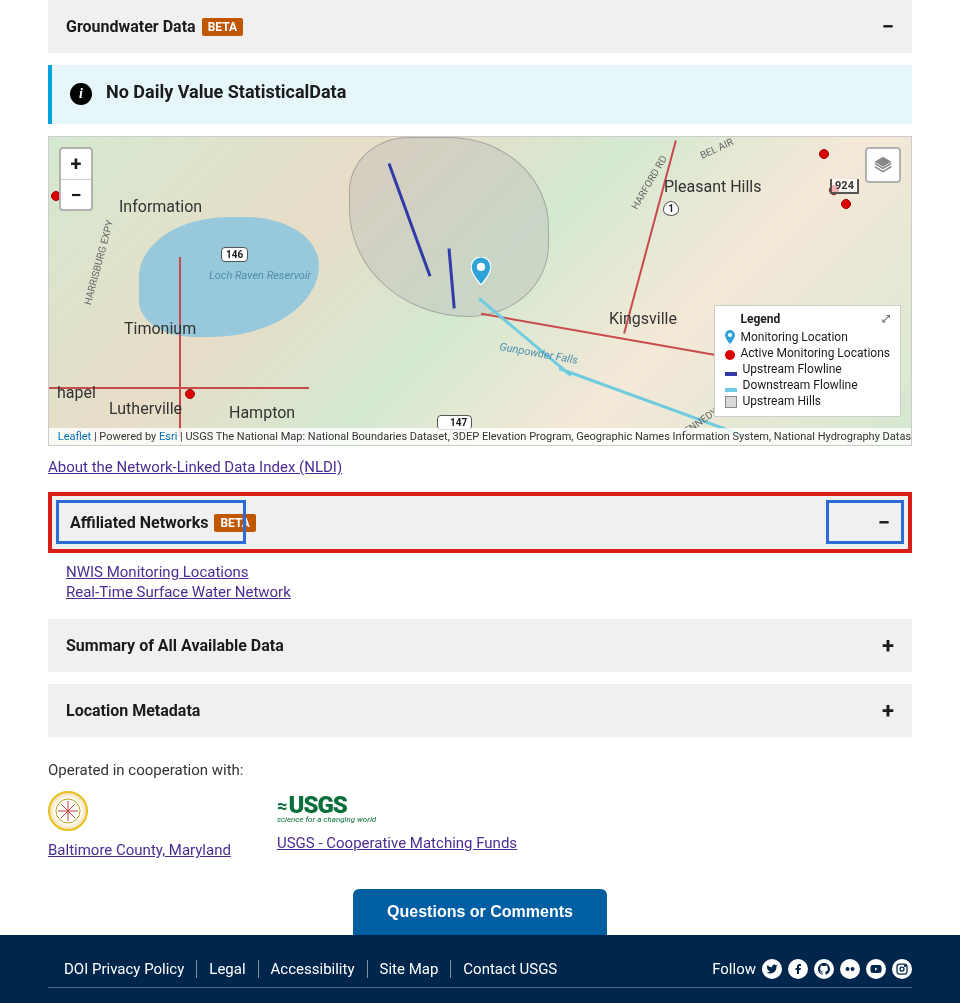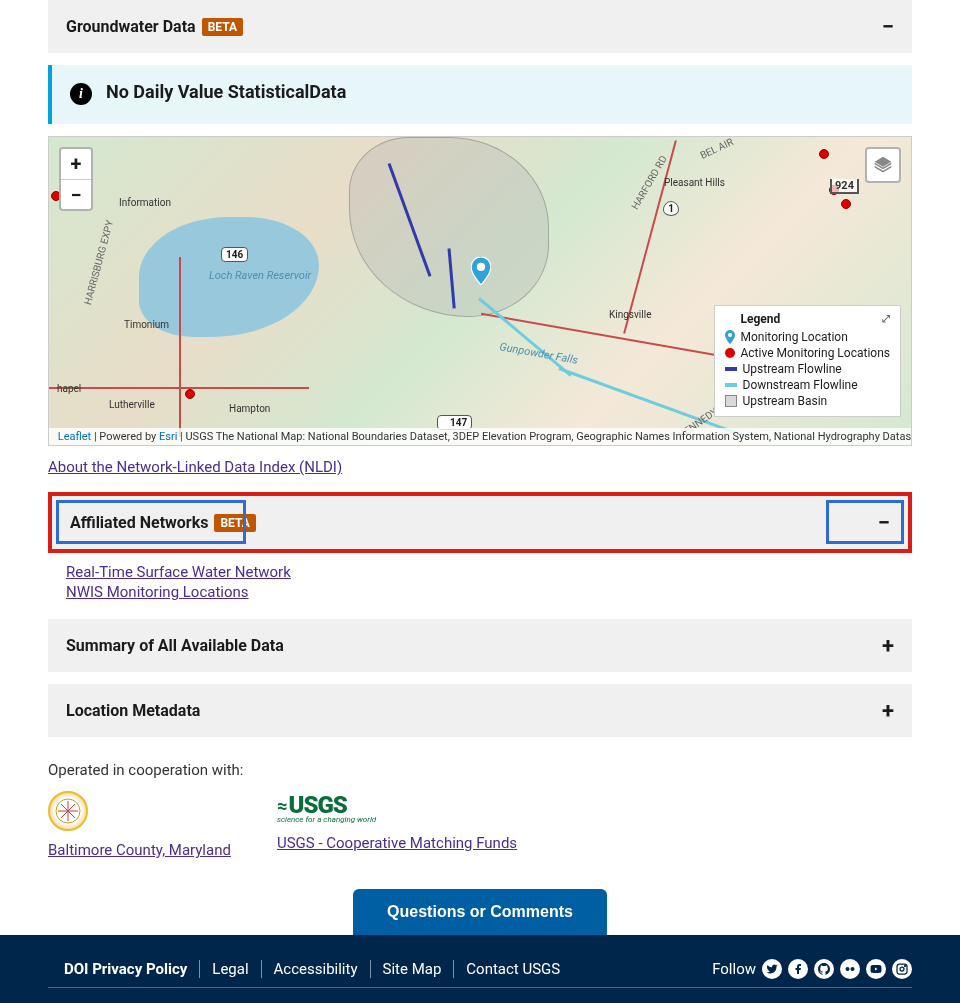--- a/index.html
+++ b/index.html
@@ -18,38 +18,38 @@
 .info-text { font-size: 15px; color: #333; }
 
 .map-wrap { margin-top: 12px; position: relative; height: 310px; background: linear-gradient(135deg, #d4e8d0 0%, #e8ddc8 30%, #d4e8d0 50%, #f5e8d8 70%, #d4e8d0 100%); overflow: hidden; border: 1px solid #ccc; }
 .map-zoom { position: absolute; top: 10px; left: 10px; background: #fff; border: 2px solid rgba(0,0,0,0.3); border-radius: 4px; }
 .map-zoom-btn { width: 30px; height: 30px; display: flex; align-items: center; justify-content: center; font-size: 20px; font-weight: 700; cursor: pointer; }
 .map-zoom-btn + .map-zoom-btn { border-top: 1px solid #ccc; }
 .map-layers { position: absolute; top: 10px; right: 10px; width: 36px; height: 36px; background: #fff; border: 2px solid rgba(0,0,0,0.3); border-radius: 4px; display:flex; align-items:center; justify-content:center; }
 .layers-icon { width: 20px; height: 20px; }
 .map-scale { position: absolute; top: 42px; right: 52px; font-size: 11px; color: #333; background: rgba(255,255,255,0.7); padding: 0 3px; border: 2px solid #555; border-top: none; font-weight: bold; }
 
-.map-label { position: absolute; font-size: 10px; color: #333; }
+.map-label { position: absolute; font-size: 16px; color: #333; }
 .map-label.rd { font-size: 10px; color: #666; }
 .map-water-label { position: absolute; font-size: 11px; font-style: italic; color: #4e8fae; }
 .map-road { position: absolute; background: #c94a4a; }
 .map-road.h { height: 2px; }
 .map-road.v { width: 2px; }
 .map-water { position: absolute; background: #8fc5dd; }
 .route-badge { position:absolute; background:#fff; border:1px solid #555; border-radius: 4px; font-size: 10px; padding: 1px 4px; font-weight:700;}
 .red-dot { position:absolute; width:10px; height:10px; background:#d00; border-radius:50%; border:1px solid #900;}
 .marker-pin { position:absolute; width:20px; height:28px; }
 .marker-pin svg { width:100%; height:100%; }
 .flowline-up { position:absolute; border-top: 3px solid #3239a8; transform-origin: left; }
 .flowline-down { position:absolute; border-top: 3px solid #6fcce0; transform-origin: left; }
 .basin-shape { position: absolute; background: rgba(180,180,180,0.35); border: 1px solid rgba(100,100,100,0.4); }
 
 .map-legend { position: absolute; bottom: 28px; right: 10px; background: #fff; padding: 6px 10px; font-size: 12px; border: 1px solid #ccc; min-width: 150px; }
 .map-legend-title { font-weight: 700; margin-bottom: 4px; display:flex; justify-content:space-between; align-items:center;margin-left:16px;}
-.map-legend-item { display: flex; align-items: center; gap: 6px; margin: 2px 0; }
+.map-legend-item { display: flex; align-items: flex-end; gap: 6px; margin: 2px 0; }
 .legend-swatch { width: 12px; height: 12px; flex-shrink: 0; }
 .legend-swatch.pin { width:10px; height:14px; }
 .legend-swatch.dot { width: 10px; height: 10px; border-radius: 50%; }
 .legend-swatch.line { height: 4px; }
 .map-attribution { position: absolute; bottom: 0; left: 0; right: 0; background: rgba(255,255,255,0.8); font-size: 11px; padding: 2px 6px; color: #333; white-space: nowrap; overflow:hidden; }
 .map-attribution a { color: #0071bc; text-decoration: none; }
 .arrow-icn { font-size:10px; color:#666; }
 
 .link { color: #4c2c92; text-decoration: underline; cursor: pointer; }
 .about-link { display: block; margin-top: 12px; font-size: 15px; }
@@ -68,21 +68,21 @@
 .usgs-tag { color:#0a6e3a; font-size:8px; font-style:italic; margin-top:-4px;}
 .coop-link { font-size: 15px; }
 
 .questions-btn { display: block; margin: 30px auto 0; background: #005ea2; color: #fff; border: none; padding: 14px 34px; font-size: 16px; font-weight: 700; border-radius: 6px 6px 0 0; cursor: pointer; }
 
 .footer { background: #00264c; color: #fff; padding: 16px 48px; margin-top: 0;}
 .footer-row { display: flex; align-items: center; justify-content: space-between; padding: 8px 0; }
 .footer-row.bordered { border-bottom: 1px solid rgba(255,255,255,0.3); }
 .footer-links { display: flex; align-items: center; gap: 0; font-size: 15px; flex-wrap: wrap;}
 .footer-links a { color: #fff; text-decoration: none; padding: 0 12px; border-right: 1px solid rgba(255,255,255,0.5); }
-.footer-links a:first-child { padding-left: 16px; font-weight:700; }
+.footer-links a:first-child { padding-left: 16px; font-weight:400; }
 .footer-links a:last-child { border-right: none; }
 .follow { display: flex; align-items: center; gap: 6px; font-size: 15px; }
 .social-icon { width: 20px; height: 20px; background: #fff; color: #00264c; border-radius: 50%; display: flex; align-items: center; justify-content: center; font-size: 12px; font-weight: 700; }
 </style>
 </head>
 <body>
 
 <div class="container">
 
   <div class="accordion-header first">
@@ -178,21 +178,21 @@
       <div class="map-legend-item">
           <span class="legend-swatch line" style="background:#3239a8"></span>
           <span>Upstream Flowline</span>
         </div>
       <div class="map-legend-item">
           <span class="legend-swatch line" style="background:#6fcce0"></span>
           <span>Downstream Flowline</span>
         </div>
       <div class="map-legend-item">
           <span class="legend-swatch" style="background:rgba(180,180,180,0.5); border:1px solid #888;"></span>
-          <span>Upstream Basin</span>
+          <span>Upstream Hills</span>
         </div>
     </div>
 
     <div class="map-attribution">
       &nbsp;<a>Leaflet</a><span> | Powered by </span><a>Esri</a><span> | USGS The National Map: National Boundaries Dataset, 3DEP Elevation Program, Geographic Names Information System, National Hydrography Dataset, Natio</span>
     </div>
   </div>
 
   <a class="link about-link">About the Network-Linked Data Index (NLDI)</a>
 
@@ -202,22 +202,22 @@
         <span>Affiliated Networks</span>
         <span class="beta-badge">BETA</span>
       </span>
       <span class="accordion-toggle">−</span>
     </div>
     <div class="inner-blue" style="left:4px; top:4px; width:190px; height:44px;"></div>
     <div class="inner-blue" style="right:4px; top:4px; width:78px; height:44px;"></div>
   </div>
 
   <div class="affiliated-links">
+    <a class="link">NWIS Monitoring Locations</a>
     <a class="link">Real-Time Surface Water Network</a>
-    <a class="link">NWIS Monitoring Locations</a>
   </div>
 
   <div class="accordion-header">
     <span class="accordion-title">Summary of All Available Data</span>
     <span class="accordion-toggle">+</span>
   </div>
 
   <div class="accordion-header">
     <span class="accordion-title">Location Metadata</span>
     <span class="accordion-toggle">+</span>

